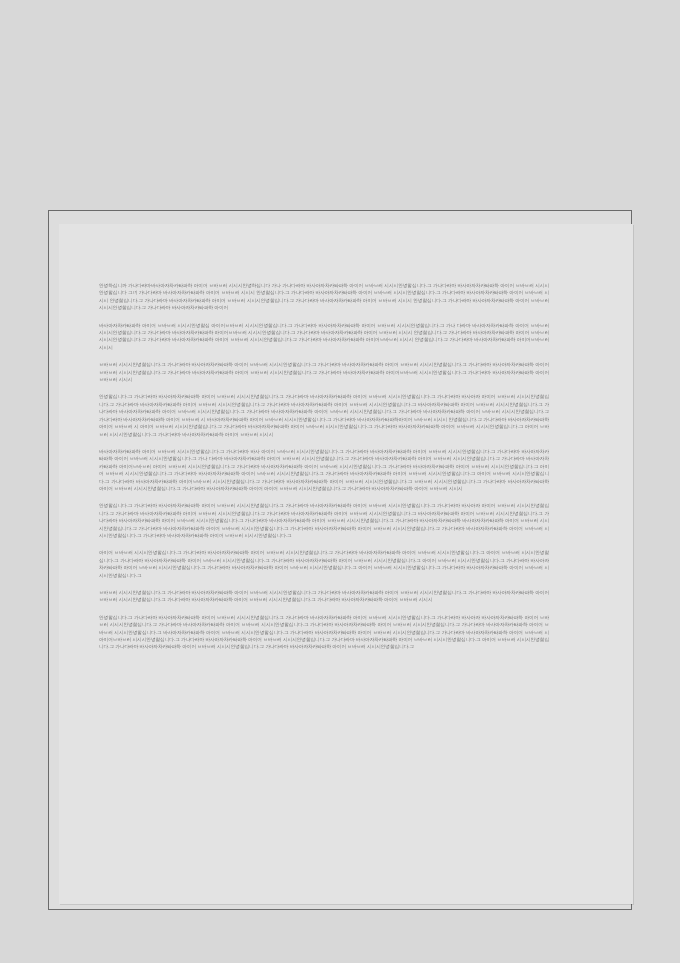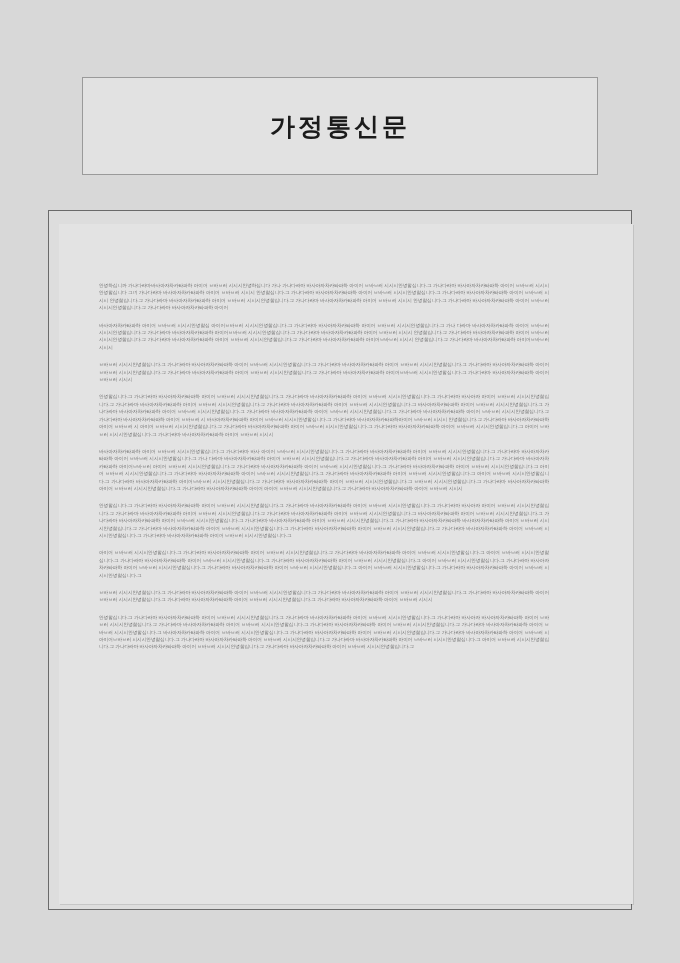--- a/index.html
+++ b/index.html
@@ -84,23 +84,20 @@
     letter-spacing: 0px;
   }
 
   .para:last-child { margin-bottom: 0; }
 </style>
 </head>
 <body>
 
 <div class="page">
 
-  <div class="title-banner">
-    <div class="title-text">가정통신문</div>
-  </div>
 
   <div class="doc-frame">
     <div class="doc-sheet">
       <div class="doc-body">
         <p class="para">안녕하십니까 가나다라마바사아자차카타파하 아이어 ㅂ바ㅂ러 시시시안녕하십니다 가나 가나다라마 바사아자차카타파하 아이어 ㅂ바ㅂ러 시시시안녕합십니다.그 가나다라마 바사아자차카타파하 아이어 ㅂ바ㅂ러 시시시 안녕합십니다 그녀 가나다라마 바사아자차카타파하 아이어 ㅂ바ㅂ러 시시시 안녕합십니다.그 가나다라마 바사아자차카타파하 아이어 ㅂ바ㅂ러 시시시안녕합십니다.그 가나다라마 바사아자차카타파하 아이어 ㅂ바ㅂ러 시시시 안녕합십니다.그 가나다라마 바사아자차카타파하 아이어 ㅂ바ㅂ러 시시시안녕합십니다.그 가나다라마 바사아자차카타파하 아이어 ㅂ바ㅂ러 시시시 안녕합십니다.그 가나다라마 바사아자차카타파하 아이어 ㅂ바ㅂ러 시시시안녕합십니다.그 가나다라마 바사아자차카타파하 아이어</p>
         <p class="para">바사아자차카타파하 아이어 ㅂ바ㅂ러 시시시안녕합십 아이어ㅂ바ㅂ러 시시시안녕합십니다.그 가나다라마 바사아자차카타파하 아이어 ㅂ바ㅂ러 시시시안녕합십니다.그 가나 다라마 바사아자차카타파하 아이어 ㅂ바ㅂ러 시시시안녕합십니다.그 가나다라마 바사아자차카타파하 아이어ㅂ바ㅂ러 시시시안녕합십니다.그 가나다라마 바사아자차카타파하 아이어 ㅂ바ㅂ러 시시시 안녕합십니다.그 가나다라마 바사아자차카타파하 아이어 ㅂ바ㅂ러 시시시안녕합십니다.그 가나다라마 바사아자차카타파하 아이어 ㅂ바ㅂ러 시시시안녕합십니다.그 가나다라마 바사아자차카타파하 아이어ㅂ바ㅂ러 시시시 안녕합십니다.그 가나다라마 바사아자차카타파하 아이어ㅂ바ㅂ러 시시시</p>
         <p class="para">ㅂ바ㅂ러 시시시안녕합십니다.그 가나다라마 바사아자차카타파하 아이어 ㅂ바ㅂ러 시시시안녕합십니다.그 가나다라마 바사아자차카타파하 아이어 ㅂ바ㅂ러 시시시안녕합십니다.그 가나다라마 바사아자차카타파하 아이어 ㅂ바ㅂ러 시시시안녕합십니다.그 가나다라마 바사아자차카타파하 아이어 ㅂ바ㅂ러 시시시안녕합십니다.그 가나다라마 바사아자차카타파하 아이어ㅂ바ㅂ러 시시시안녕합십니다.그 가나다라마 바사아자차카타파하 아이어 ㅂ바ㅂ러 시시시</p>
         <p class="para">안녕합십니다.그 가나다라마 바사아자차카타파하 아이어 ㅂ바ㅂ러 시시시안녕합십니다.그 가나다라마 바사아자차카타파하 아이어 ㅂ바ㅂ러 시시시안녕합십니다.그 가나다라마 바사아자 아이어 ㅂ바ㅂ러 시시시안녕합십니다.그 가나다라마 바사아자차카타파하 아이어 ㅂ바ㅂ러 시시시안녕합십니다.그 가나다라마 바사아자차카타파하 아이어 ㅂ바ㅂ러 시시시안녕합십니다.그 바사아자차카타파하 아이어 ㅂ바ㅂ러 시시시안녕합십니다.그 가나다라마 바사아자차카타파하 아이어 ㅂ바ㅂ러 시시시안녕합십니다.그 가나다라마 바사아자차카타파하 아이어 ㅂ바ㅂ러 시시시안녕합십니다.그 가나다라마 바사아자차카타파하 아이어 ㅂ바ㅂ러 시시시안녕합십니다.그 가나다라마 바사아자차카타파하 아이어 ㅂ바ㅂ러 시 바사아자차카타파하 아이어 ㅂ바ㅂ러 시시시안녕합십니다.그 가나다라마 바사아자차카타파하아이어 ㅂ바ㅂ러 시시시 안녕합십니다.그 가나다라마 바사아자차카타파하 아이어 ㅂ바ㅂ러 시 아이어 ㅂ바ㅂ러 시시시안녕합십니다.그 가나다라마 바사아자차카타파하 아이어 ㅂ바ㅂ러 시시시안녕합십니다.그 가나다라마 바사아자차카타파하 아이어 ㅂ바ㅂ러 시시시안녕합십니다.그 아이어 ㅂ바ㅂ러 시시시안녕합십니다.그 가나다라마 바사아자차카타파하 아이어 ㅂ바ㅂ러 시시시</p>
         <p class="para">바사아자차카타파하 아이어 ㅂ바ㅂ러 시시시안녕합십니다.그 가나다라마 바사 아이어 ㅂ바ㅂ러 시시시안녕합십니다.그 가나다라마 바사아자차카타파하 아이어 ㅂ바ㅂ러 시시시안녕합십니다.그 가나다라마 바사아자차카타파하 아이어 ㅂ바ㅂ러 시시시안녕합십니다.그 가나 다라마 바사아자차카타파하 아이어 ㅂ바ㅂ러 시시시안녕합십니다.그 가나다라마 바사아자차카타파하 아이어 ㅂ바ㅂ러 시시시안녕합십니다.그 가나다라마 바사아자차카타파하 아이어ㅂ바ㅂ러 아이어 ㅂ바ㅂ러 시시시안녕합십니다.그 가나다라마 바사아자차카타파하 아이어 ㅂ바ㅂ러 시시시안녕합십니다.그 가나다라마 바사아자차카타파하 아이어 ㅂ바ㅂ러 시시시안녕합십니다.그 아이어 ㅂ바ㅂ러 시시시안녕합십니다.그 가나다라마 바사아자차카타파하 아이어 ㅂ바ㅂ러 시시시안녕합십니다.그 가나다라마 바사아자차카타파하 아이어 ㅂ바ㅂ러 시시시안녕합십니다.그 아이어 ㅂ바ㅂ러 시시시안녕합십니다.그 가나다라마 바사아자차카타파하 아이어ㅂ바ㅂ러 시시시안녕합십니다.그 가나다라마 바사아자차카타파하 아이어 ㅂ바ㅂ러 시시시안녕합십니다.그 ㅂ바ㅂ러 시시시안녕합십니다.그 가나다라마 바사아자차카타파하 아이어 ㅂ바ㅂ러 시시시안녕합십니다.그 가나다라마 바사아자차카타파하 아이어 아이어 ㅂ바ㅂ러 시시시안녕합십니다.그 가나다라마 바사아자차카타파하 아이어 ㅂ바ㅂ러 시시시</p>
         <p class="para">안녕합십니다.그 가나다라마 바사아자차카타파하 아이어 ㅂ바ㅂ러 시시시안녕합십니다.그 가나다라마 바사아자차카타파하 아이어 ㅂ바ㅂ러 시시시안녕합십니다.그 가나다라마 바사아자 아이어 ㅂ바ㅂ러 시시시안녕합십니다.그 가나다라마 바사아자차카타파하 아이어 ㅂ바ㅂ러 시시시안녕합십니다.그 가나다라마 바사아자차카타파하 아이어 ㅂ바ㅂ러 시시시안녕합십니다.그 바사아자차카타파하 아이어 ㅂ바ㅂ러 시시시안녕합십니다.그 가나다라마 바사아자차카타파하 아이어 ㅂ바ㅂ러 시시시안녕합십니다.그 가나다라마 바사아자차카타파하 아이어 ㅂ바ㅂ러 시시시안녕합십니다.그 가나다라마 바사아자차카타파하 바사아자차카타파하 아이어 ㅂ바ㅂ러 시시시안녕합십니다.그 가나다라마 바사아자차카타파하 아이어 ㅂ바ㅂ러 시시시안녕합십니다.그 가나다라마 바사아자차카타파하 아이어 ㅂ바ㅂ러 시시시안녕합십니다.그 가나다라마 바사아자차카타파하 아이어 ㅂ바ㅂ러 시시시안녕합십니다.그 가나다라마 바사아자차카타파하 아이어 ㅂ바ㅂ러 시시시안녕합십니다.그</p>

